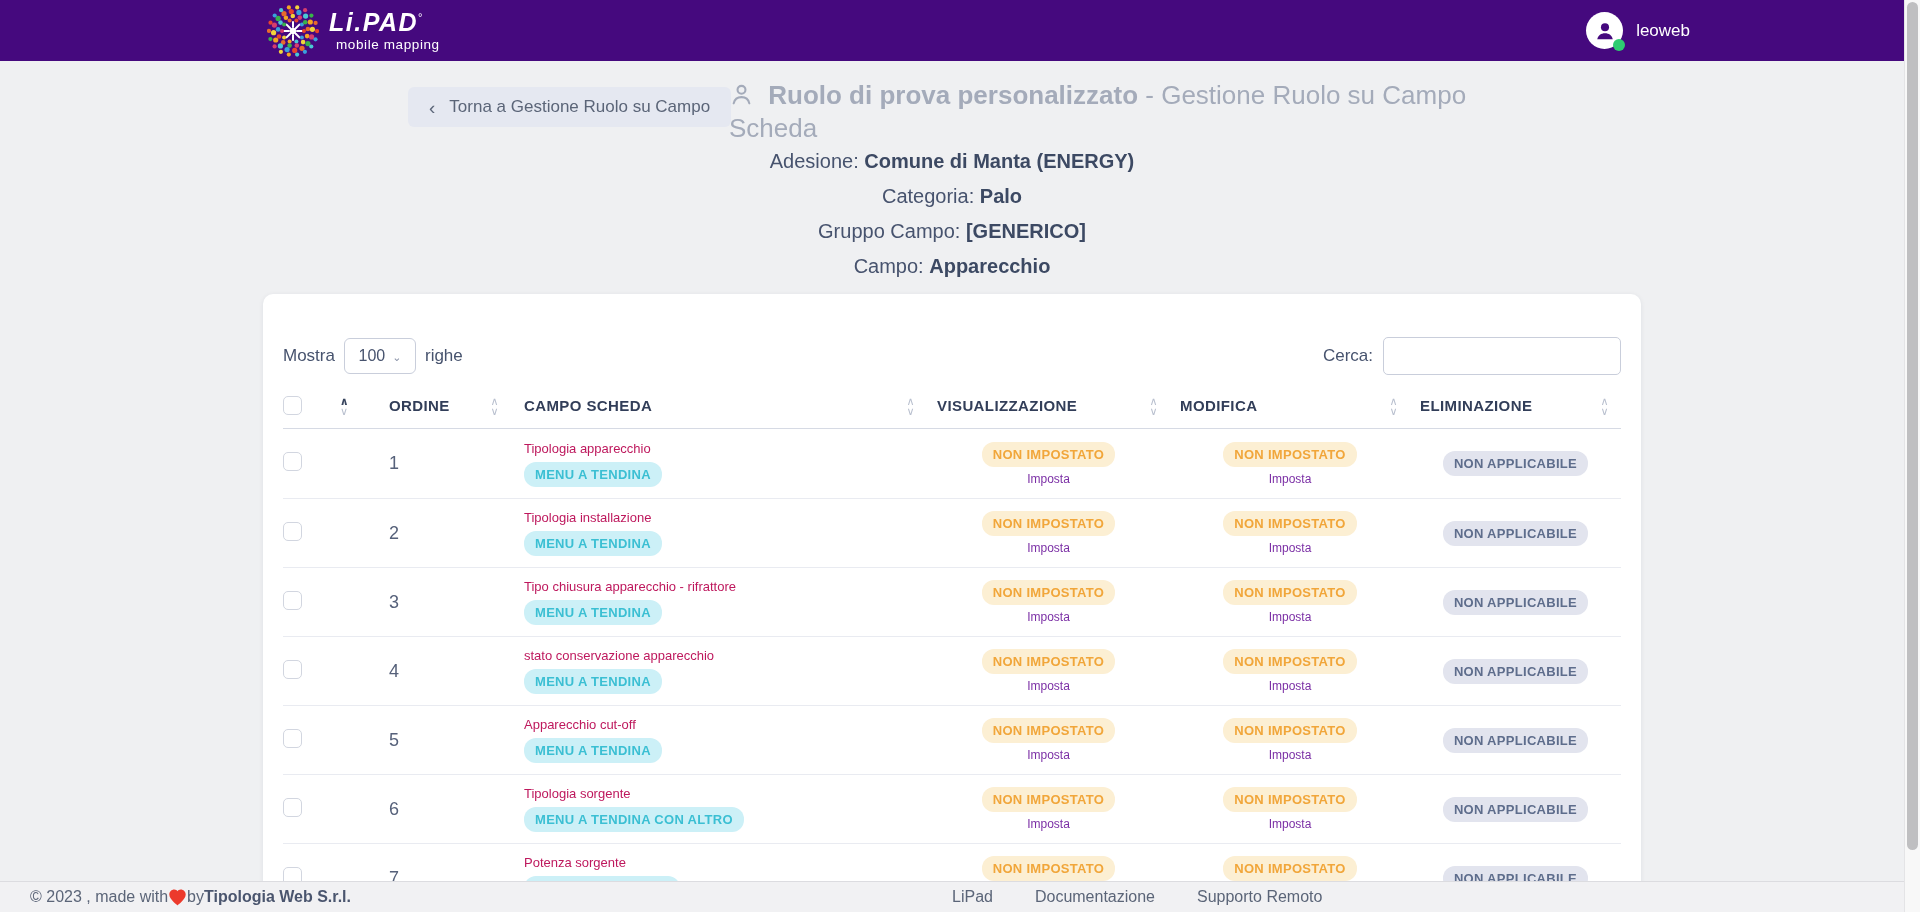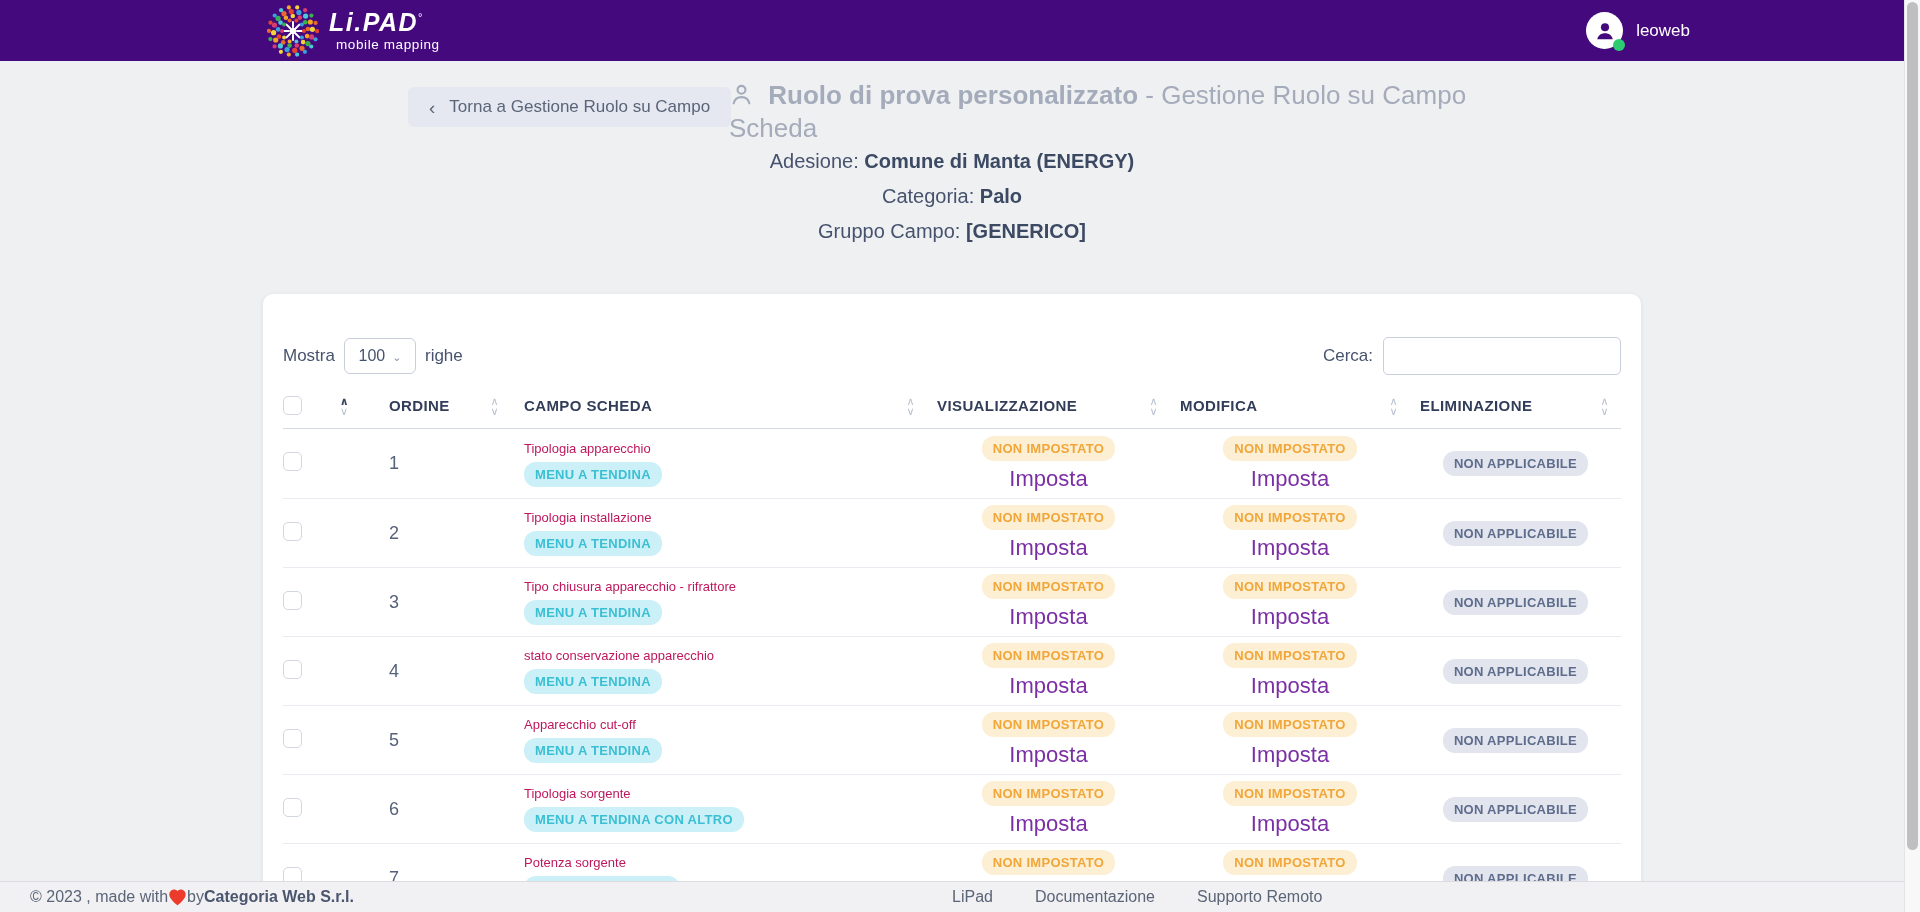--- a/index.html
+++ b/index.html
@@ -74,21 +74,21 @@
   .tr { min-height:69px; }
   .tr + .tr { border-top:1px solid #e9ebf1; }
   .td-ordine { font-size:18px; color:#56617a; }
   .td-campo { padding-top:11px; padding-bottom:11px; }
   .campo-name { font-size:13px; color:#be185d; }
   .badge { display:inline-block; font-size:13px; font-weight:700; letter-spacing:.3px; padding:5px 11px; border-radius:12px; white-space:nowrap; }
   .badge-cyan { background:var(--badge-cyan-bg,#ccf0f7); color:var(--badge-cyan-text,#3bbfd3); margin-top:6px; }
   .td-center { display:flex; flex-direction:column; align-items:center; gap:5px; }
   .badge-warn { background:var(--badge-warn-bg,#fcefd3); color:var(--badge-warn-text,#f1a63a); }
   .badge-gray { background:var(--badge-gray-bg,#e2e4ee); color:var(--badge-gray-text,#5e6d8c); }
-  .link-imposta { font-size:22px; color:var(--accent-purple,#7b2fa5); cursor:pointer; }
+  .link-imposta { font-size:12px; color:var(--accent-purple,#7b2fa5); cursor:pointer; }
 
   
   .footer {
     position:absolute; left:0; right:0; bottom:0; height:31px; background:#f1f1f3; border-top:1px solid #dcdce0;
     display:flex; align-items:center; font-size:16px; color:#5b6578; z-index:5;
   }
   .footer-left { margin-left:30px; display:flex; align-items:center; }
   .footer-company { font-weight:700; color:#4a556e; }
   .heart svg { width:19px; height:17px; display:block; }
   .footer-links { position:absolute; left:952px; display:flex; gap:42px; }
@@ -203,20 +203,21 @@
       <circle cx="12" cy="7.5" r="3.8"></circle>
       <path d="M4.5 20.5c.9-4 3.9-6 7.5-6s6.6 2 7.5 6"></path>
     </svg>
   </span><span>Ruolo di prova personalizzato</span><span class="title-rest"> - Gestione Ruolo su Campo Scheda</span>
 </div>
 
 <div class="info-block">
   <div class="info-line"><span>Adesione: </span><span class="info-value">Comune di Manta (ENERGY)</span></div>
   <div class="info-line"><span>Categoria: </span><span class="info-value">Palo</span></div>
   <div class="info-line"><span>Gruppo Campo: </span><span class="info-value">[GENERICO]</span></div>
+  <div class="info-line"><span>Campo: </span><span class="info-value">Apparecchio</span></div>
 </div>
 
 <div class="card">
 
   <div class="controls">
     <div class="length-group">
       <span>Mostra</span>
       <div class="select-box">
         <span>100</span>
         <span class="select-chevron">⌄</span>
@@ -434,21 +435,21 @@
 
 <div class="footer">
   <div class="footer-left">
     <span>© 2023 , made with</span>
     <span class="heart">
       <svg viewBox="0 0 32 29">
           <path fill="#ec3a2c" d="M16 28 C16 28 2 18 2 9.5 C2 4.8 5.8 1 10.5 1 C13 1 15.1 2.2 16 4 C16.9 2.2 19 1 21.5 1 C26.2 1 30 4.8 30 9.5 C30 18 16 28 16 28 Z"></path>
         </svg>
     </span>
     <span>by</span>
-    <span class="footer-company">Categoria Web S.r.l.</span>
+    <span class="footer-company">Tipologia Web S.r.l.</span>
   </div>
   <div class="footer-links">
     <span class="footer-link">LiPad</span>
     <span class="footer-link">Documentazione</span>
     <span class="footer-link">Supporto Remoto</span>
   </div>
 </div>
 
 <div class="scrollbar">
   <div class="scroll-thumb"></div>

